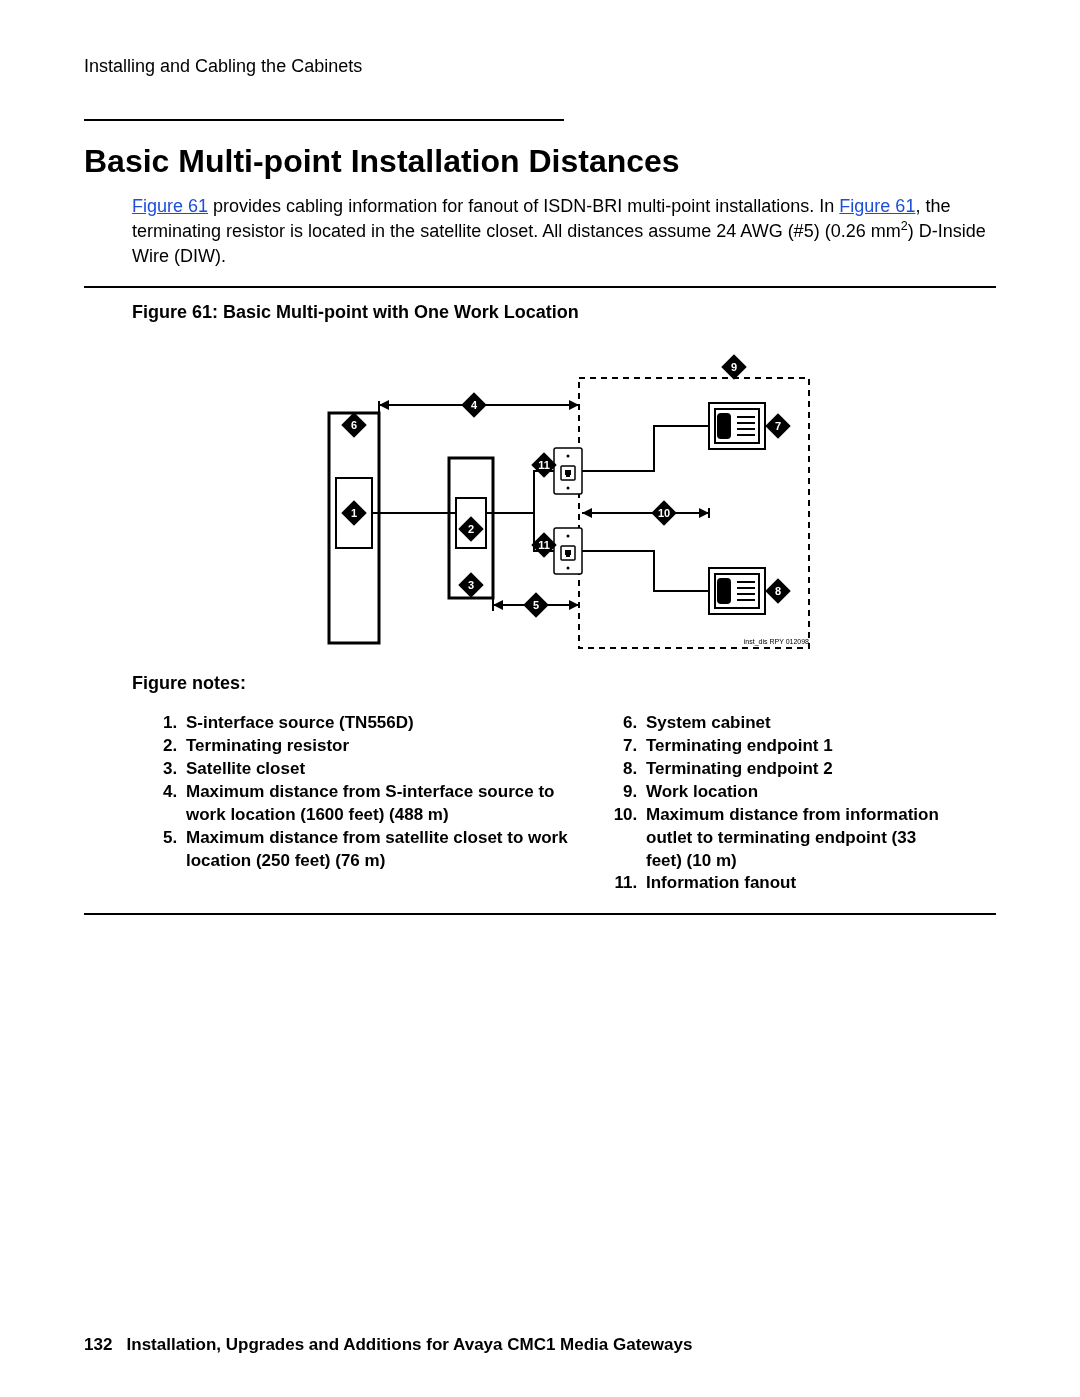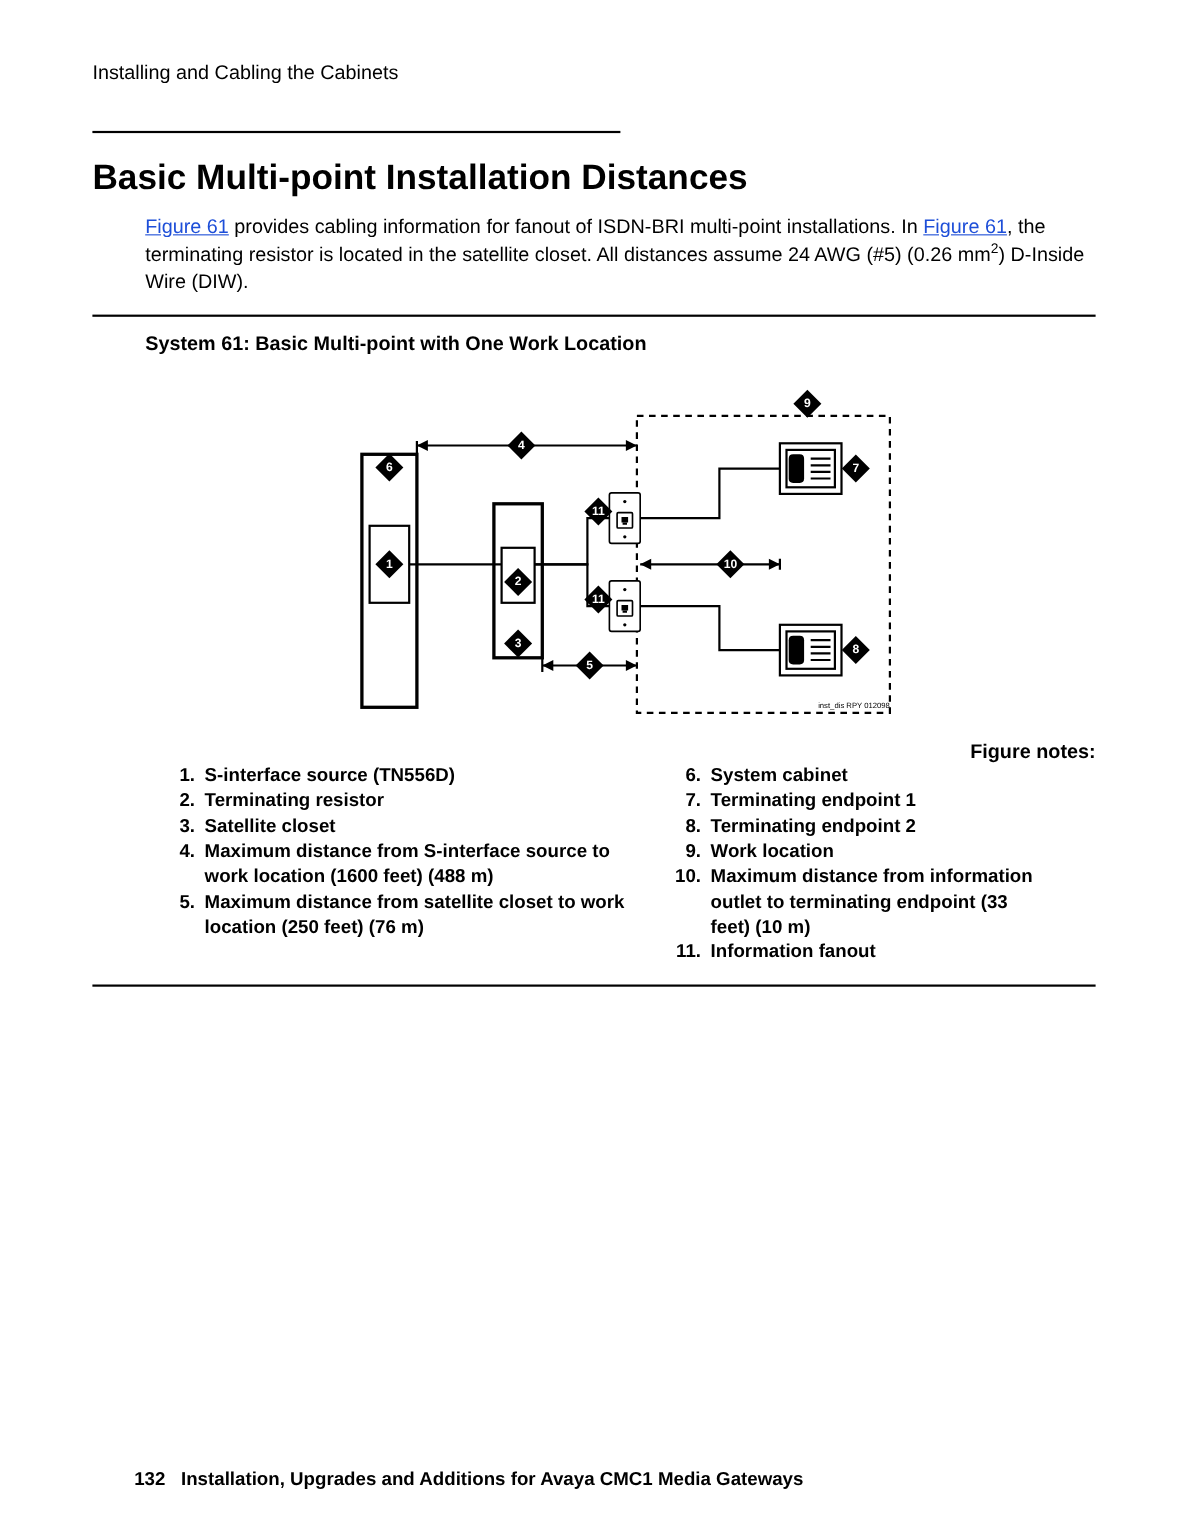--- a/index.html
+++ b/index.html
@@ -59,21 +59,21 @@
     position: relative;
     width: 560px;
     height: 300px;
   }
   .figure-wrap svg { display: block; }
   .notes-head {
     font-weight: bold;
     font-size: 18px;
     margin-left: 48px;
     margin-top: 20px;
-    text-align: right;
+    margin-bottom: 18px;
   }
   .notes-cols {
     display: flex;
     margin-left: 70px;
     gap: 30px;
     font-weight: bold;
     font-size: 17px;
     line-height: 1.35;
   }
   .notes-cols ol {
@@ -82,41 +82,40 @@
   }
   .notes-cols li { padding-left: 4px; margin-bottom: 0; }
   .col-a { width: 430px; }
   .col-b { width: 340px; }
   .footer {
     position: absolute;
     left: 84px;
     bottom: 42px;
     font-weight: bold;
     font-size: 17px;
-    margin-left: 38px;
   }
 </style>
 </head>
 <body>
 
 <div class="page">
 
   <div class="running-head">Installing and Cabling the Cabinets</div>
 
   <div class="rule-short"></div>
 
   <h1 class="section-title">Basic Multi-point Installation Distances</h1>
 
   <div class="body-text">
     <a href="#">Figure 61</a><span> provides cabling information for fanout of ISDN-BRI multi-point installations. In </span><a href="#">Figure 61</a><span>, the terminating resistor is located in the satellite closet. All distances assume 24 AWG (#5) (0.26 mm</span><sup>2</sup><span>) D-Inside Wire (DIW).</span>
   </div>
 
   <div class="rule-long" style="margin-left:0;"></div>
 
-  <div class="figure-caption">System 61: Basic Multi-point with One Work Location</div>
+  <div class="figure-caption">Figure 61: Basic Multi-point with One Work Location</div>
 
   <div class="figure-wrap">
     <svg viewBox="0 0 560 300" width="560" height="300">
       <defs>
         <g id="diamond">
           <rect x="-9" y="-9" width="18" height="18" transform="rotate(45)" fill="#000"></rect>
         </g>
         <g id="arrowL">
             <path d="M0,0 L10,-5 L10,5 Z" fill="#000"></path>
           </g>

